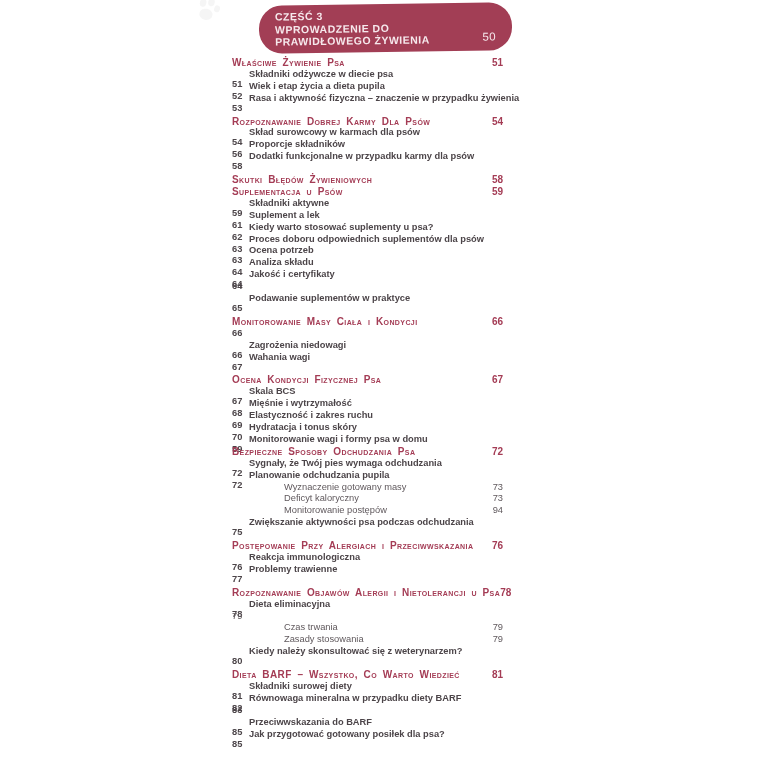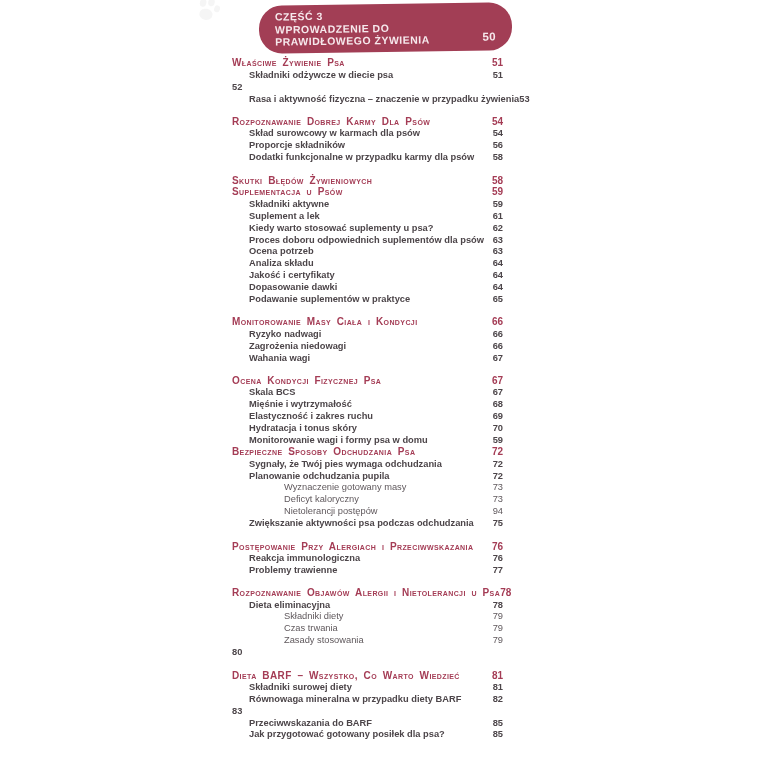--- a/index.html
+++ b/index.html
@@ -39,55 +39,55 @@
     display: flex;
     flex-direction: column;
     justify-content: center;
     font-weight: bold;
     font-size: 10.5px;
     line-height: 12.4px;
     letter-spacing: 0.5px;
   }
   .badge-page {
     align-self: flex-end;
-    font-weight: bold;
+    font-weight: normal;
     font-size: 11.5px;
     padding-bottom: 3px;
     letter-spacing: 0.5px;
   }
 
   
   .toc {
     position: absolute;
     left: 232px; top: 57px;
     width: 271px;
   }
   .row {
     display: flex;
-    align-items: center;
+    align-items: flex-start;
     height: 11.9px;
     white-space: nowrap;
   }
   .gap-before { margin-top: 11px; }
 
   .section-row {
     color: #a43c55;
     font-weight: bold;
     font-variant: small-caps;
     font-size: 10px;
     letter-spacing: 0.4px;
     word-spacing: 2.5px;
   }
   .section-title { flex: 1; }
   .section-page { text-align: right; letter-spacing: 0; word-spacing: 0; }
 
   .entry-row { font-size: 9.3px; }
   .entry-label { flex: 1; }
   .entry-page { text-align: right; }
-  .level-1 { font-weight: bold; color: #4c4549; }
+  .level-1 { font-weight: bold; color: #4c4549; flex-direction: column; }
   .level-1 .entry-label { padding-left: 17px; }
   .level-2 { font-weight: normal; color: #5f585c; }
   .level-2 .entry-label { padding-left: 52px; }
 </style>
 </head>
 <body>
 
 <div class="page">
 
   <svg class="paw" viewBox="0 0 32 32" xmlns="http://www.w3.org/2000/svg">
@@ -113,20 +113,21 @@
     <span class="section-title">Właściwe Żywienie Psa</span>
     <span class="section-page">51</span>
   </div>
 
   <div class="row entry-row level-1">
     <span class="entry-label">Składniki odżywcze w diecie psa</span>
     <span class="entry-page">51</span>
   </div>
 
   <div class="row entry-row level-1">
+    <span class="entry-label">Wiek i etap życia a dieta pupila</span>
     <span class="entry-page">52</span>
   </div>
 
   <div class="row entry-row level-1">
     <span class="entry-label">Rasa i aktywność fizyczna – znaczenie w przypadku żywienia</span>
     <span class="entry-page">53</span>
   </div>
 
   <div class="row section-row gap-before">
     <span class="section-title">Rozpoznawanie Dobrej Karmy Dla Psów</span>
@@ -187,36 +188,34 @@
     <span class="entry-label">Analiza składu</span>
     <span class="entry-page">64</span>
   </div>
 
   <div class="row entry-row level-1">
     <span class="entry-label">Jakość i certyfikaty</span>
     <span class="entry-page">64</span>
   </div>
 
   <div class="row entry-row level-1">
-    <span class="entry-label">Dopasowanie dawki</span>
     <span class="entry-page">64</span>
   </div>
 
   <div class="row entry-row level-1">
     <span class="entry-label">Podawanie suplementów w praktyce</span>
     <span class="entry-page">65</span>
   </div>
 
   <div class="row section-row gap-before">
     <span class="section-title">Monitorowanie Masy Ciała i Kondycji</span>
     <span class="section-page">66</span>
   </div>
 
   <div class="row entry-row level-1">
-    <span class="entry-label">Ryzyko nadwagi</span>
     <span class="entry-page">66</span>
   </div>
 
   <div class="row entry-row level-1">
     <span class="entry-label">Zagrożenia niedowagi</span>
     <span class="entry-page">66</span>
   </div>
 
   <div class="row entry-row level-1">
     <span class="entry-label">Wahania wagi</span>
@@ -272,21 +271,21 @@
     <span class="entry-label">Wyznaczenie gotowany masy</span>
     <span class="entry-page">73</span>
   </div>
 
   <div class="row entry-row level-2">
     <span class="entry-label">Deficyt kaloryczny</span>
     <span class="entry-page">73</span>
   </div>
 
   <div class="row entry-row level-2">
-    <span class="entry-label">Nietolerancji postępów</span>
+    <span class="entry-label">Monitorowanie postępów</span>
     <span class="entry-page">94</span>
   </div>
 
   <div class="row entry-row level-1">
     <span class="entry-label">Zwiększanie aktywności psa podczas odchudzania</span>
     <span class="entry-page">75</span>
   </div>
 
   <div class="row section-row gap-before">
     <span class="section-title">Postępowanie Przy Alergiach i Przeciwwskazania</span>
@@ -307,35 +306,35 @@
     <span class="section-title">Rozpoznawanie Objawów Alergii i Nietolerancji u Psa</span>
     <span class="section-page">78</span>
   </div>
 
   <div class="row entry-row level-1">
     <span class="entry-label">Dieta eliminacyjna</span>
     <span class="entry-page">78</span>
   </div>
 
   <div class="row entry-row level-2">
-    <span class="entry-label">Składniki diety</span>
     <span class="entry-page">79</span>
   </div>
 
   <div class="row entry-row level-2">
     <span class="entry-label">Czas trwania</span>
     <span class="entry-page">79</span>
   </div>
 
   <div class="row entry-row level-2">
     <span class="entry-label">Zasady stosowania</span>
     <span class="entry-page">79</span>
   </div>
 
   <div class="row entry-row level-1">
+    <span class="entry-label">Kiedy należy skonsultować się z weterynarzem?</span>
     <span class="entry-page">80</span>
   </div>
 
   <div class="row section-row gap-before">
     <span class="section-title">Dieta BARF – Wszystko, Co Warto Wiedzieć</span>
     <span class="section-page">81</span>
   </div>
 
   <div class="row entry-row level-1">
     <span class="entry-label">Składniki surowej diety</span>

